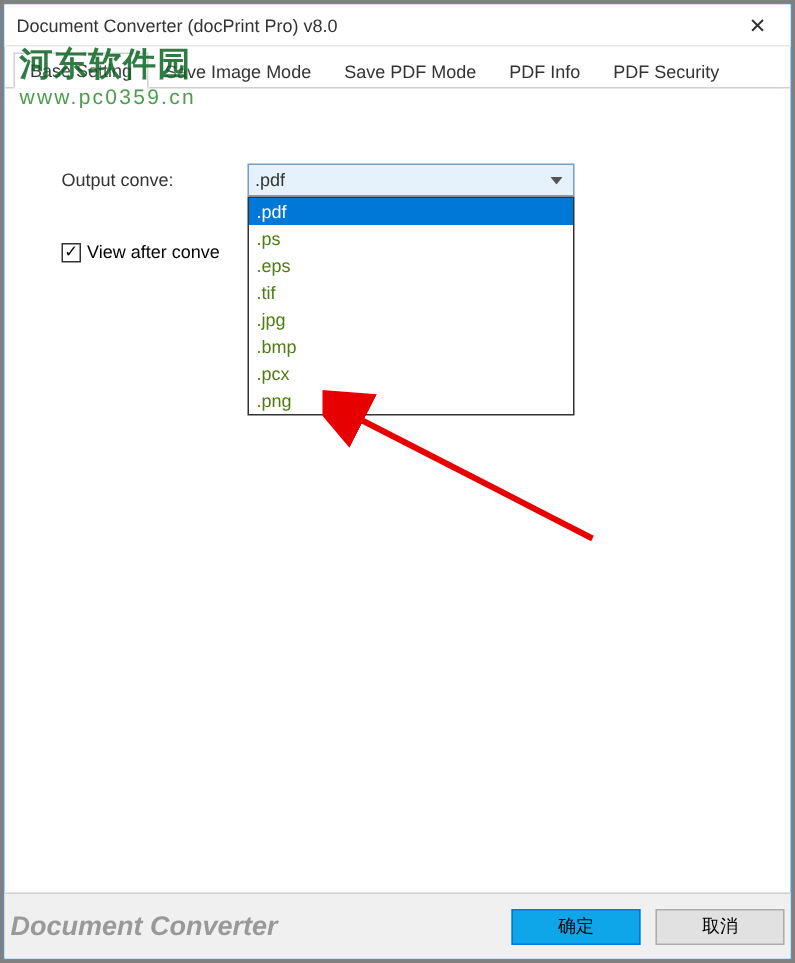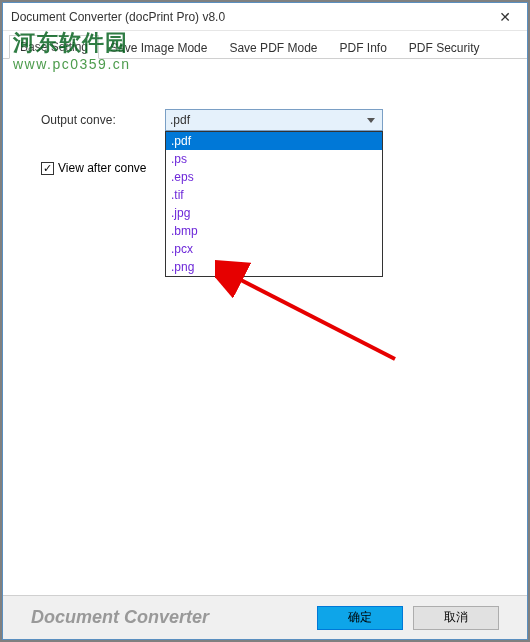--- a/index.html
+++ b/index.html
@@ -16,24 +16,24 @@
   .content { flex: 1; padding: 50px 30px 10px 38px; font-size: 12px; position: relative; }
   .row { display: flex; align-items: center; margin-bottom: 30px; }
   .label { width: 124px; color: #333; }
   .combo { flex: 0 0 218px; height: 22px; border: 1px solid #7a9fc5; background: #e5f1fb; display: flex; align-items: center; padding: 0 4px; position: relative; cursor: pointer; }
   .combo-text { flex: 1; color: #333; }
   .combo-arrow { width: 14px; display: flex; align-items: center; justify-content: center; }
   .combo-arrow svg { display: block; }
   .checkbox-row { display: flex; align-items: center; }
   .checkbox { width: 13px; height: 13px; border: 1px solid #333; margin-right: 4px; display: flex; align-items: center; justify-content: center; font-size: 11px; line-height: 1; }
   .dropdown-list { position: absolute; left: 162px; top: 72px; width: 218px; border: 1px solid #333; background: #fff; z-index: 10; }
-  .dropdown-item { padding: 2px 5px; font-size: 12px; color: #6d28d9; cursor: pointer; }
+  .dropdown-item { padding: 2px 5px; font-size: 12px; color: #4d7c0f; cursor: pointer; }
   .dropdown-item.selected { background: #0078d7; color: #fff; }
   .arrow-overlay { position: absolute; left: 212px; top: 200px; z-index: 20; pointer-events: none; }
-  .bottom-bar { height: 44px; background: #f0f0f0; border-top: 1px solid #d0d0d0; display: flex; align-items: center; padding: 0 28px; font-size: 12px; }
+  .bottom-bar { height: 44px; background: #f0f0f0; border-top: 1px solid #d0d0d0; display: flex; align-items: center; padding: 0 4px; font-size: 12px; }
   .brand { flex: 1; font-size: 18px; font-style: italic; font-weight: bold; color: #999; }
   .btn { width: 86px; height: 24px; border: 1px solid #adadad; background: #e1e1e1; margin-left: 10px; font-size: 12px; cursor: pointer; display: flex; align-items: center; justify-content: center; }
   .btn.primary { border: 1px solid #0078d7; background: #0ea5e9; }
   .watermark { position: absolute; left: 10px; top: 25px; z-index: 50; pointer-events: none; opacity: 0.85; }
   .watermark-line1 { font-size: 22px; font-weight: bold; color: #0b6623; text-shadow: 0 0 2px rgba(255,255,255,0.8); letter-spacing: 1px; }
   .watermark-line2 { font-size: 14px; font-weight: normal; color: #2e8b2e; margin-top: -2px; letter-spacing: 1.5px; }
 </style>
 </head>
 <body>
 

